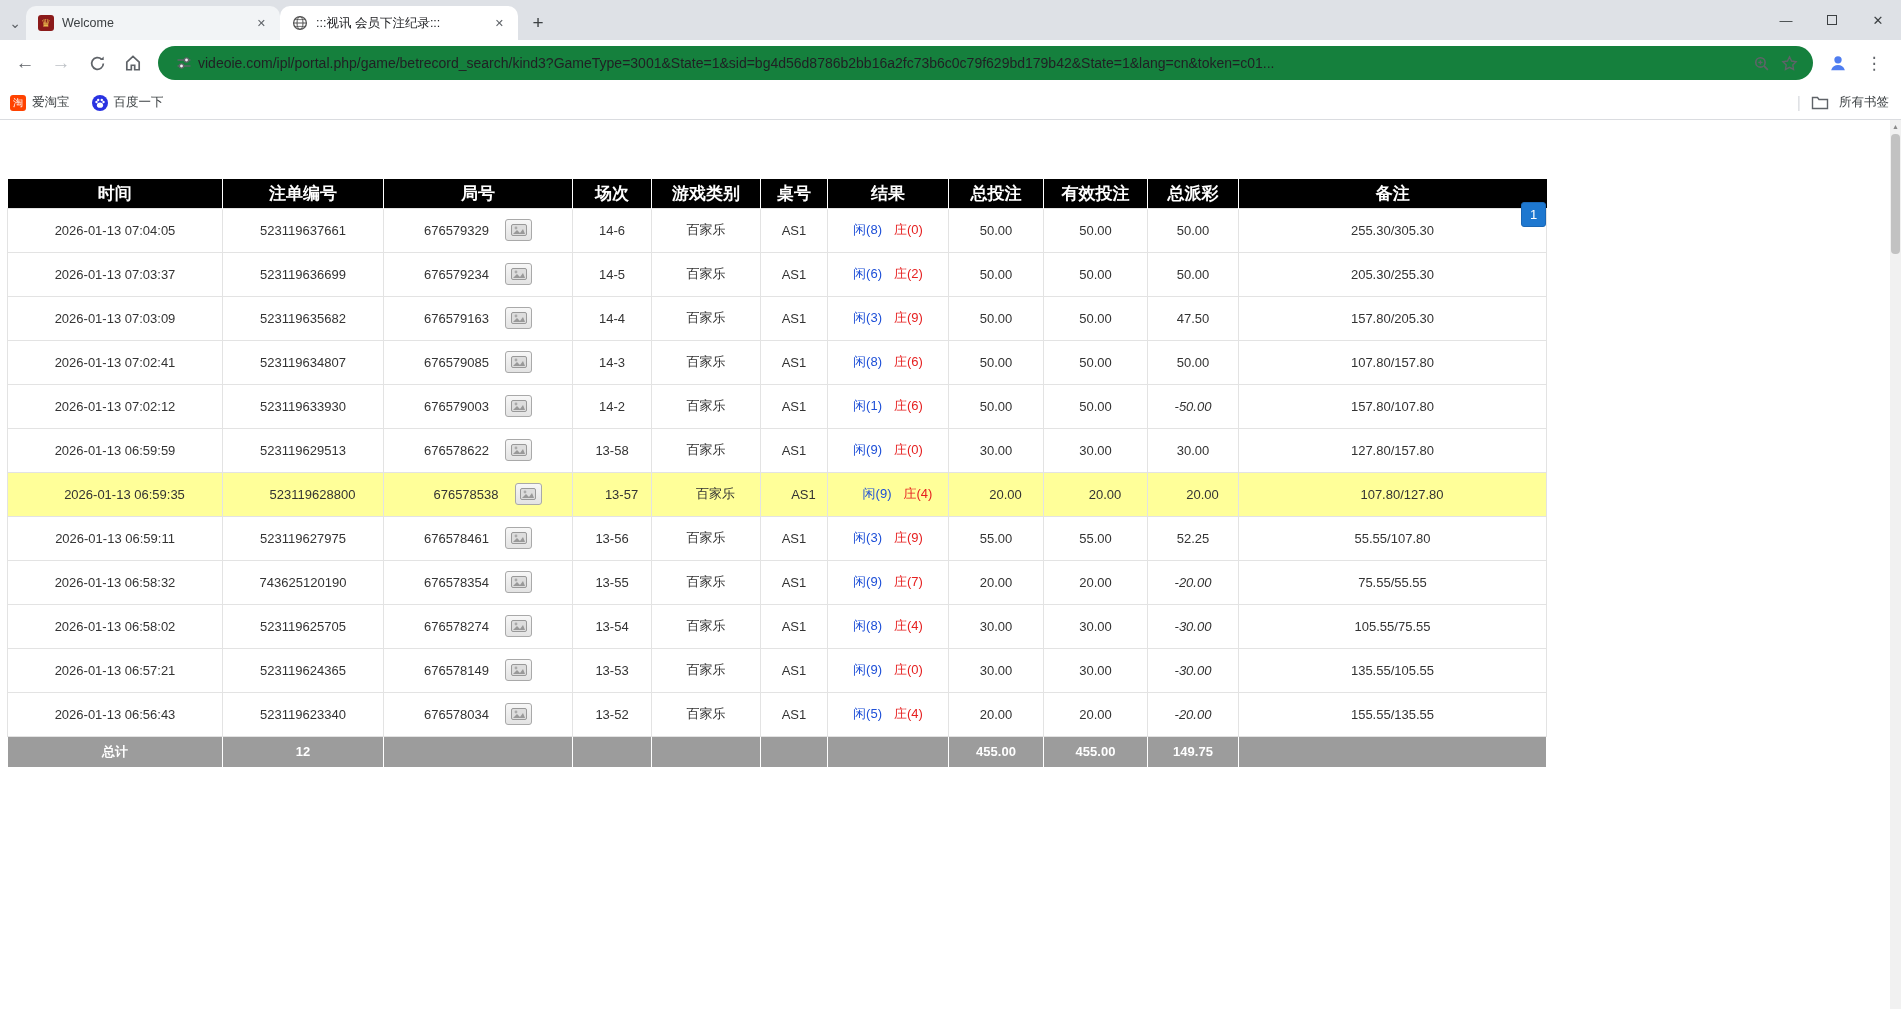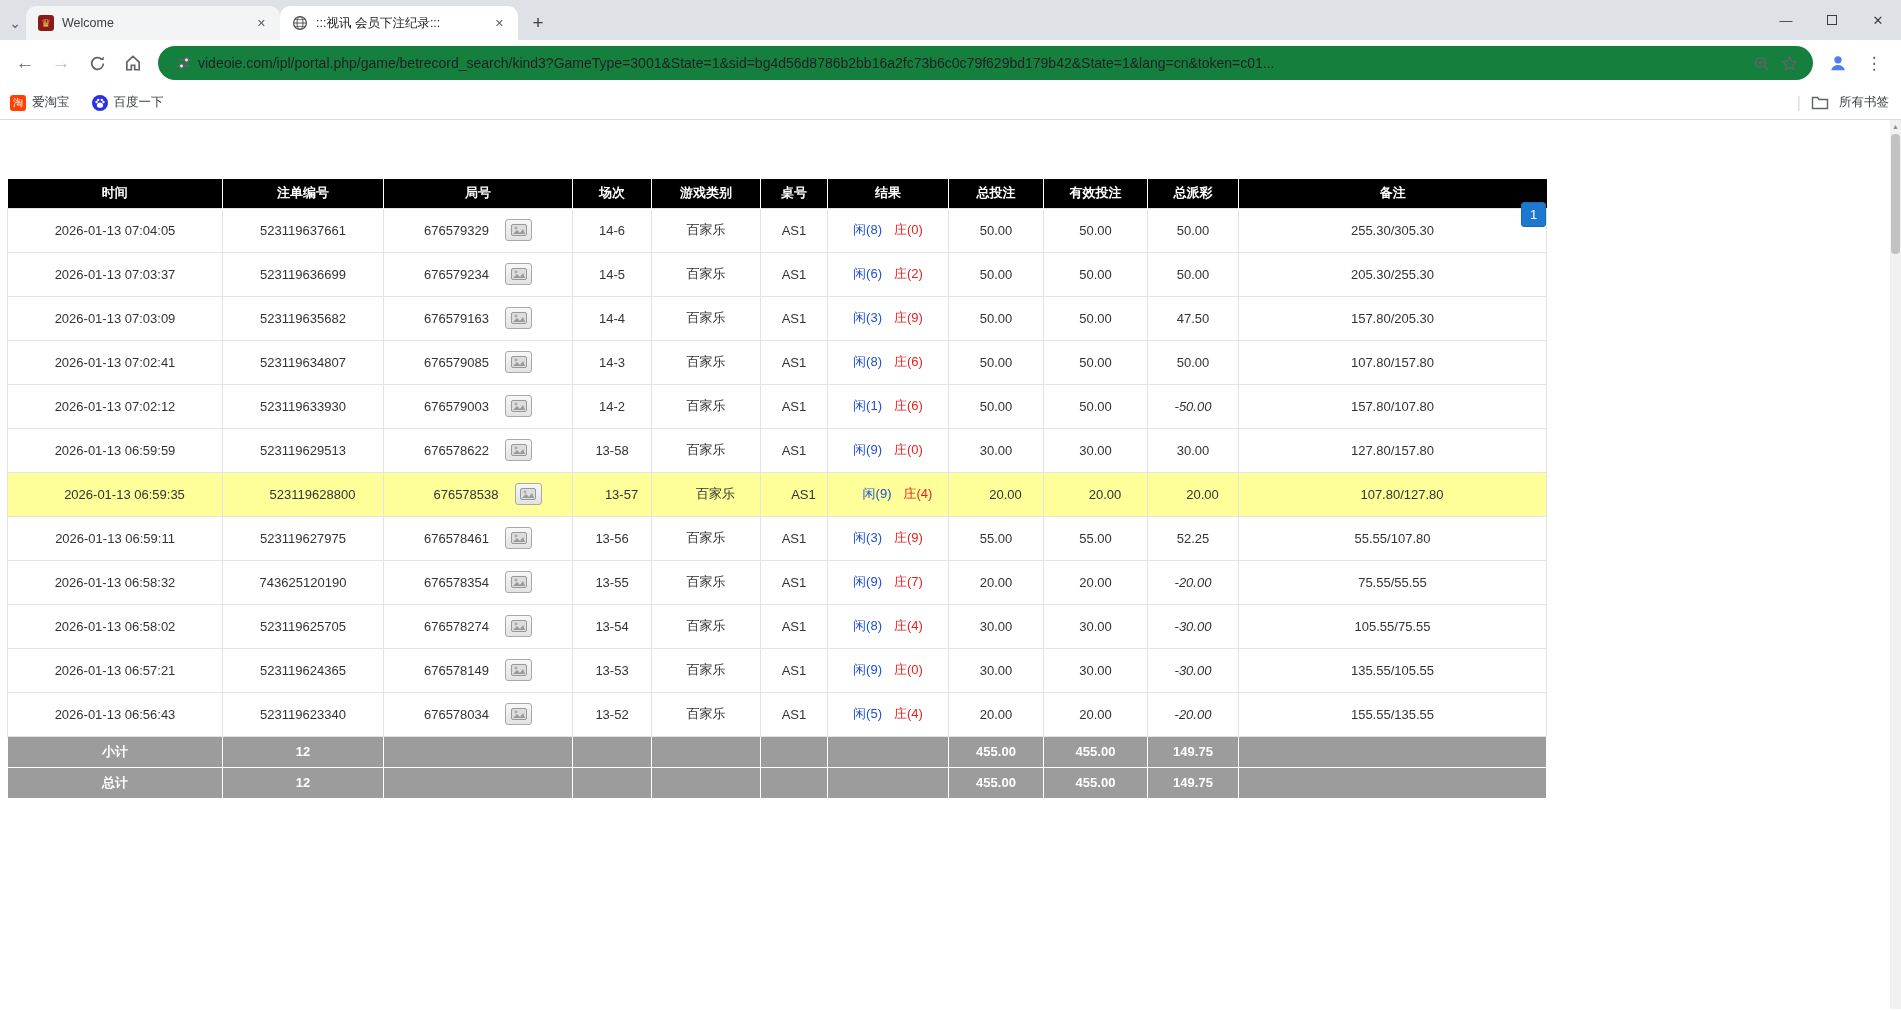--- a/index.html
+++ b/index.html
@@ -37,21 +37,21 @@
   .bm-item{display:flex;align-items:center;gap:6px;}
   .tb-icon{width:16px;height:16px;border-radius:3px;background:#ff4200;color:#fff;font-size:10px;display:flex;align-items:center;justify-content:center;}
   .bm-right{margin-left:auto;display:flex;align-items:center;gap:10px;}
   .bm-sep{color:#dadce0;font-size:16px;}
   
   .content{position:relative;height:889px;background:#fff;overflow:hidden;}
   .page-inner{width:1539px;margin-left:7px;position:relative;height:100%;}
   .pager{position:absolute;right:0;width:25px;height:25px;background:var(--accent);border:1px solid #1a67b5;border-radius:3px;color:#fff;font-size:13px;display:flex;align-items:center;justify-content:center;}
   .pager.top{top:23px;}
   table.bets{border-collapse:collapse;table-layout:fixed;width:1539px;margin-top:59px;font-size:13px;}
-  table.bets thead th{background:#000;color:#fff;font-weight:bold;font-size:13px;height:29px;border-right:1px solid #fff;text-align:center;}
+  table.bets thead th{background:#000;color:#fff;font-weight:bold;font-size:17px;height:29px;border-right:1px solid #fff;text-align:center;}
   table.bets thead th:last-child{border-right:none;}
   table.bets tbody td{height:44px;text-align:center;color:#333;border:1px solid #e3e3e3;background:#fff;}
   table.bets tbody tr.hl td{background:var(--hl);padding-left:20px;}
   table.bets tfoot td{background:#9c9c9c;color:#fff;font-weight:bold;height:31px;text-align:center;border:1px solid #fff;border-bottom:none;}
   .blue{color:var(--link);}
   .neg{color:var(--red);font-style:italic;}
   .player{color:var(--pblue);text-align:center;}
   .banker{color:var(--bred);margin-left:12px;}
   .round-wrap{display:inline-flex;align-items:center;gap:16px;}
   .round-btn{width:27px;height:22px;border:1px solid #a9a9a9;border-radius:3px;background:linear-gradient(#f7f7f7,#e3e3e3);display:inline-flex;align-items:center;justify-content:center;padding:0;cursor:pointer;}
@@ -517,33 +517,20 @@
       <span class="player">闲(5)</span><span class="banker">庄(4)</span>
     </td>
     <td class="blue">20.00</td>
     <td>20.00</td>
     <td class="neg">-20.00</td>
     <td>155.55/135.55</td>
   </tr>
         </tbody>
       <tfoot>
         <tr>
-          <td>小计</td>
-          <td>12</td>
-          <td></td>
-          <td></td>
-          <td></td>
-          <td></td>
-          <td></td>
-          <td>455.00</td>
-          <td>455.00</td>
-          <td>149.75</td>
-          <td></td>
-        </tr>
-        <tr>
           <td>总计</td>
           <td>12</td>
           <td></td>
           <td></td>
           <td></td>
           <td></td>
           <td></td>
           <td>455.00</td>
           <td>455.00</td>
           <td>149.75</td>

